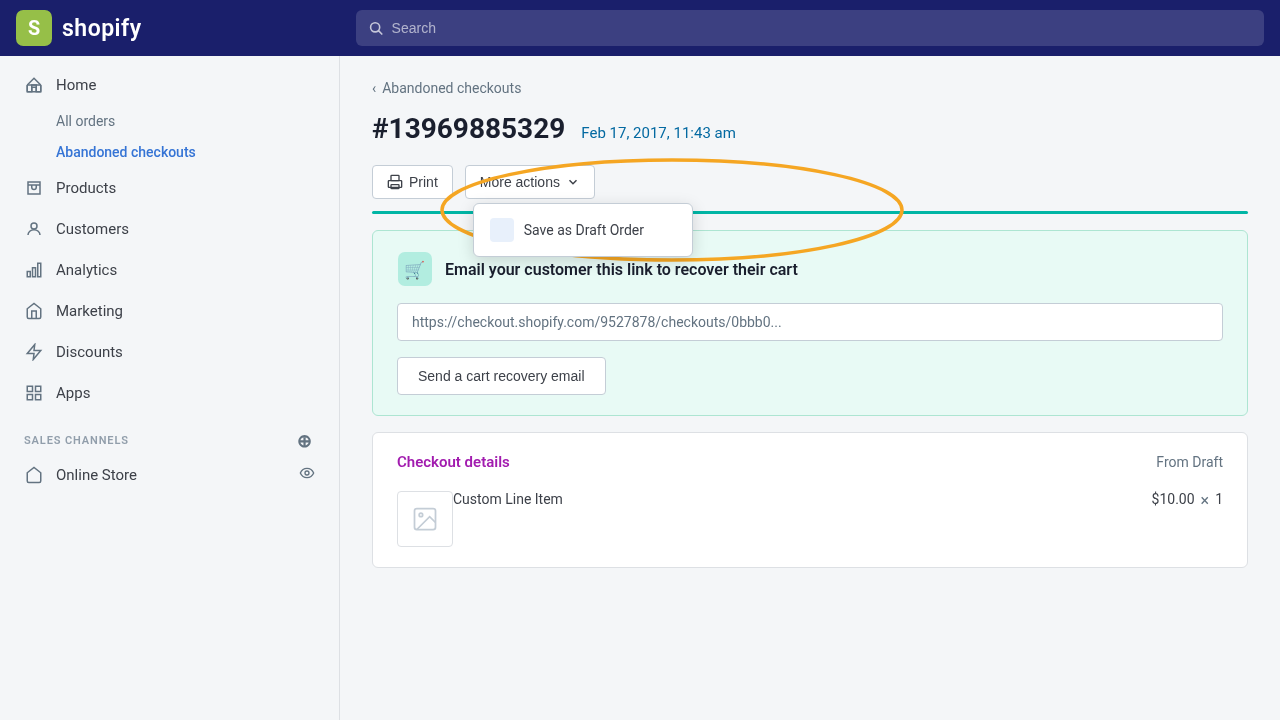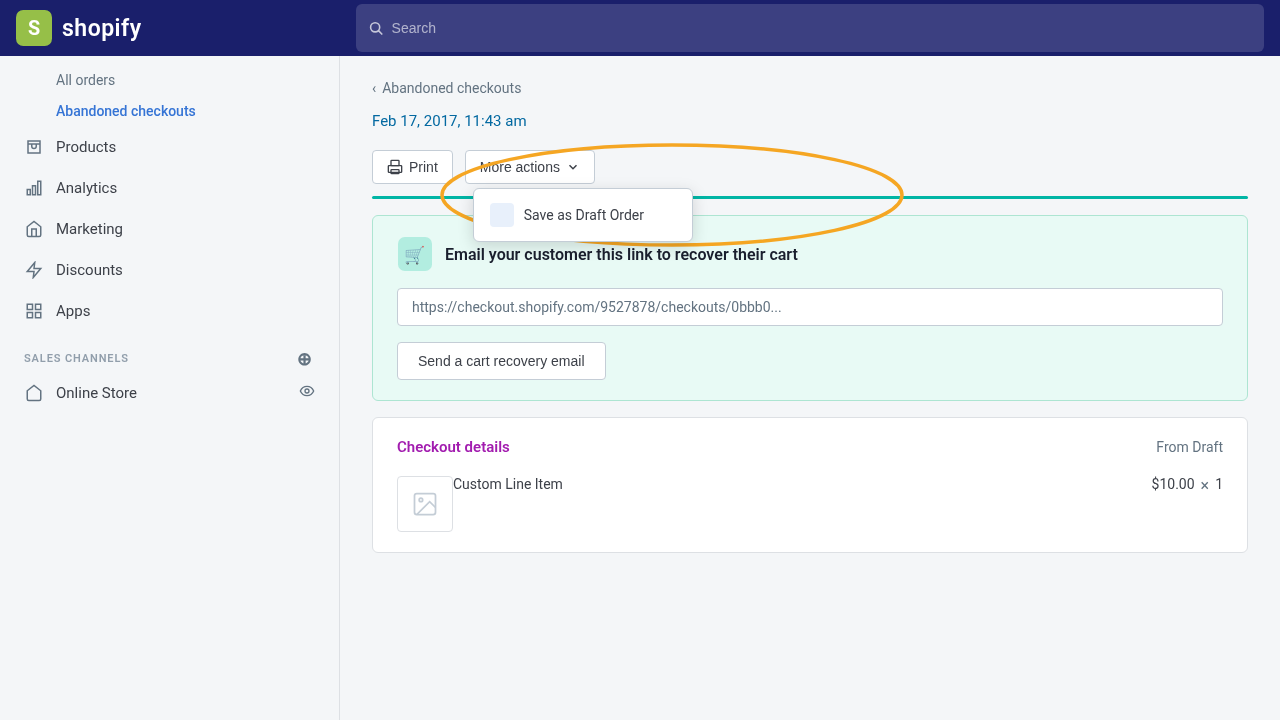--- a/index.html
+++ b/index.html
@@ -28,21 +28,21 @@
       color: white;
       font-size: 23px;
       font-weight: 600;
       letter-spacing: 0.5px;
     }
     .search-bar {
       flex: 1;
       background: rgba(255,255,255,0.15);
       border: none;
       border-radius: 6px;
-      height: 48px;
+      height: 36px;
       display: flex;
       align-items: center;
       padding: 0 12px;
       gap: 8px;
       color: rgba(255,255,255,0.7);
       font-size: 14px;
       cursor: text;
     }
     .search-bar input {
       background: transparent;
@@ -350,39 +350,59 @@
         <line x1="16.5" y1="16.5" x2="22" y2="22"></line>
     </svg>
     <input type="text" placeholder="Search" style="">
   </div>
 </nav>
 
 <div class="main-layout">
 
   <aside class="sidebar">
 
+    <div class="sidebar-item">
+      <span class="icon">
+        <svg width="18" height="18" viewBox="0 0 24 24" fill="none" stroke="#637381" stroke-width="2">
+            <path d="M3 12L12 3l9 9"></path>
+            <path d="M9 21V12h6v9"></path>
+            <rect x="3" y="12" width="18" height="9" rx="1" fill="none"></rect>
+            <path d="M3 12v9h6v-6h6v6h6v-9"></path>
+          </svg>
+      </span>
+      <span>Home</span>
+    </div>
 
 
     <div class="sidebar-sub-item">
       <span>All orders</span>
     </div>
     <div class="sidebar-sub-item active">
       <span>Abandoned checkouts</span>
     </div>
 
     <div class="sidebar-item">
       <span class="icon">
         <svg width="18" height="18" viewBox="0 0 24 24" fill="none" stroke="#637381" stroke-width="2">
             <path d="M4 4h16v4H4zM4 8v12h16V8"></path>
             <path d="M9 8v3a3 3 0 006 0V8"></path>
           </svg>
       </span>
       <span>Products</span>
     </div>
 
+    <div class="sidebar-item">
+      <span class="icon">
+        <svg width="18" height="18" viewBox="0 0 24 24" fill="none" stroke="#637381" stroke-width="2">
+            <circle cx="12" cy="8" r="4"></circle>
+            <path d="M4 20c0-4 3.6-7 8-7s8 3 8 7"></path>
+          </svg>
+      </span>
+      <span>Customers</span>
+    </div>
 
     <div class="sidebar-item">
       <span class="icon">
         <svg width="18" height="18" viewBox="0 0 24 24" fill="none" stroke="#637381" stroke-width="2">
             <rect x="3" y="14" width="4" height="7"></rect>
             <rect x="10" y="9" width="4" height="12"></rect>
             <rect x="17" y="3" width="4" height="18"></rect>
           </svg>
       </span>
       <span>Analytics</span>
@@ -442,20 +462,21 @@
   </aside>
 
   <main class="content">
 
     <div class="breadcrumb">
       <span>‹</span>
       <span>Abandoned checkouts</span>
     </div>
 
     <div class="page-header">
+      <h1 class="page-title">#13969885329</h1>
       <span class="page-date">Feb 17, 2017, 11:43 am</span>
     </div>
 
     <div class="toolbar-wrapper">
       <div class="toolbar">
         <button class="btn-toolbar">
           <svg width="16" height="16" viewBox="0 0 24 24" fill="none" stroke="currentColor" stroke-width="2">
               <rect x="6" y="2" width="12" height="8" rx="1"></rect>
               <rect x="2" y="10" width="20" height="10" rx="1"></rect>
               <rect x="6" y="16" width="12" height="6" rx="1"></rect>

